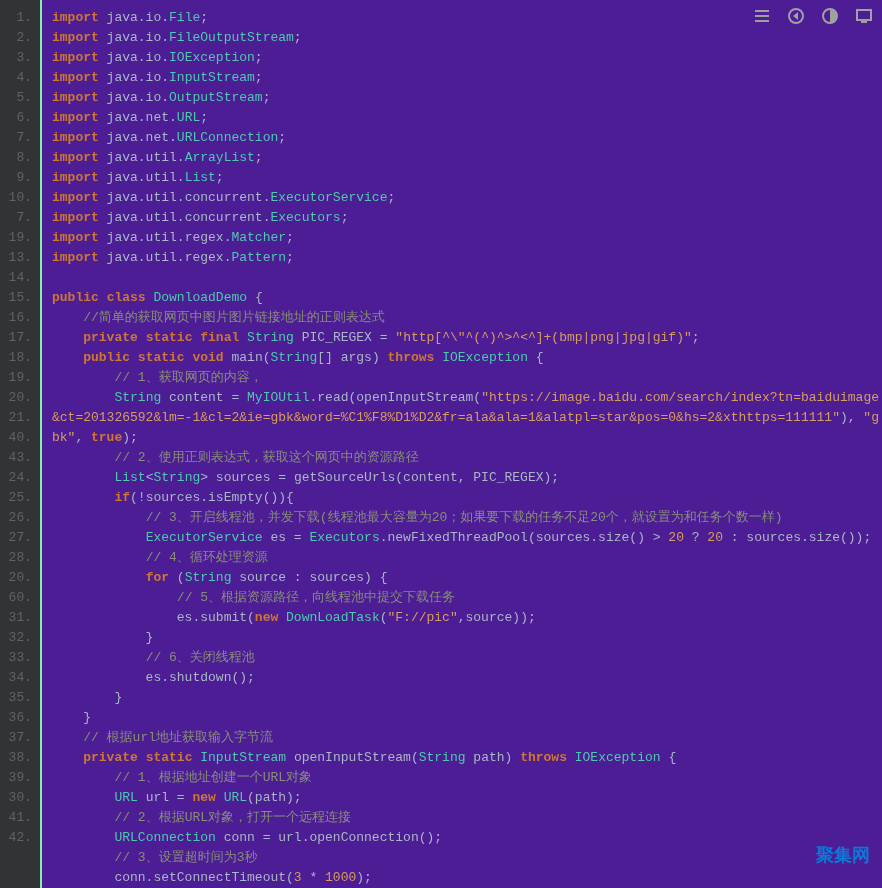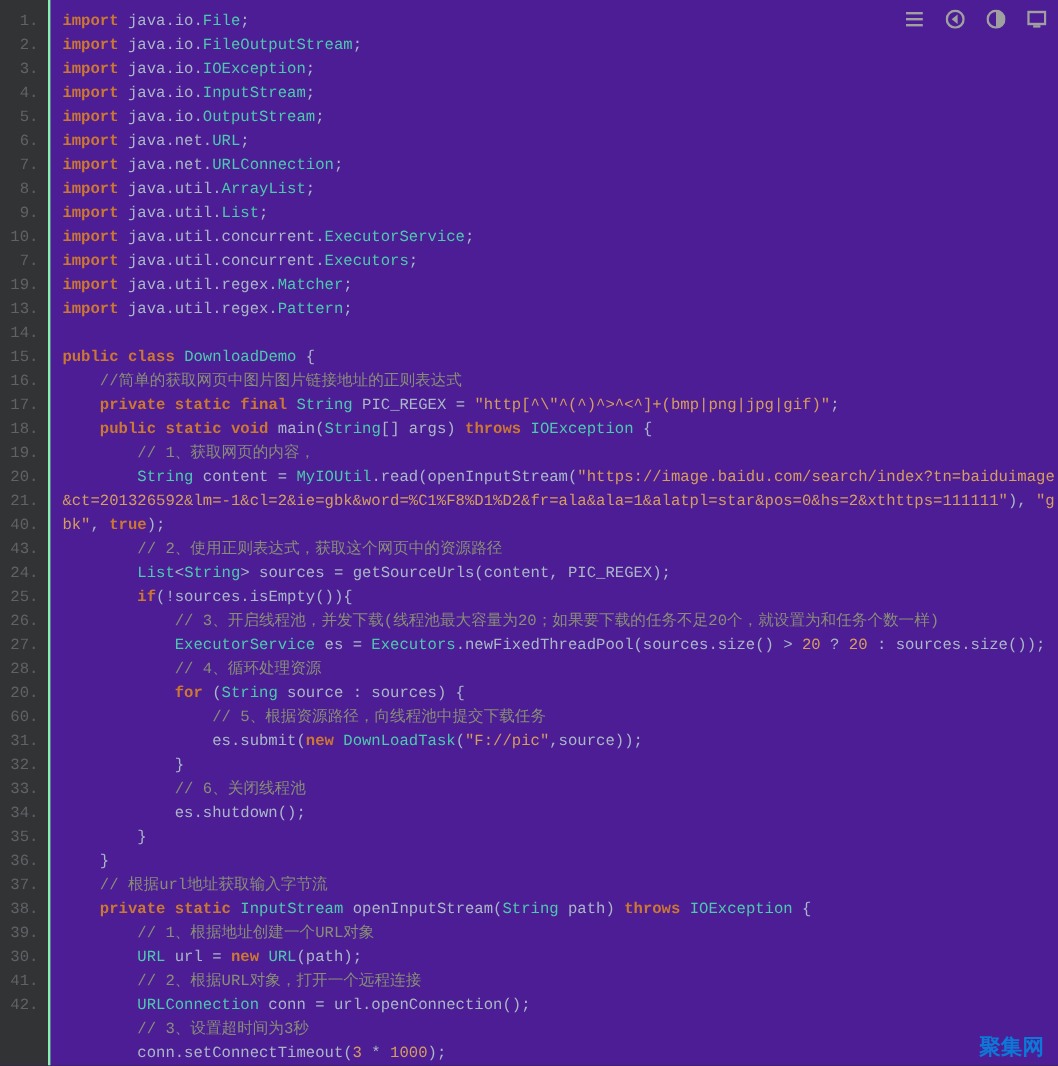--- a/index.html
+++ b/index.html
@@ -53,21 +53,21 @@
 }
 .tb-icon {
   width: 16px;
   height: 16px;
   fill: #a0a0a0;
   cursor: pointer;
 }
 .watermark {
   position: absolute;
   right: 12px;
-  bottom: 4px;
+  bottom: 21px;
   color: #0d78d7;
   font-weight: bold;
   font-size: 18px;
   font-family: 'Microsoft YaHei', sans-serif;
 }
 </style>
 </head>
 <body>
 
 <div class="editor">

